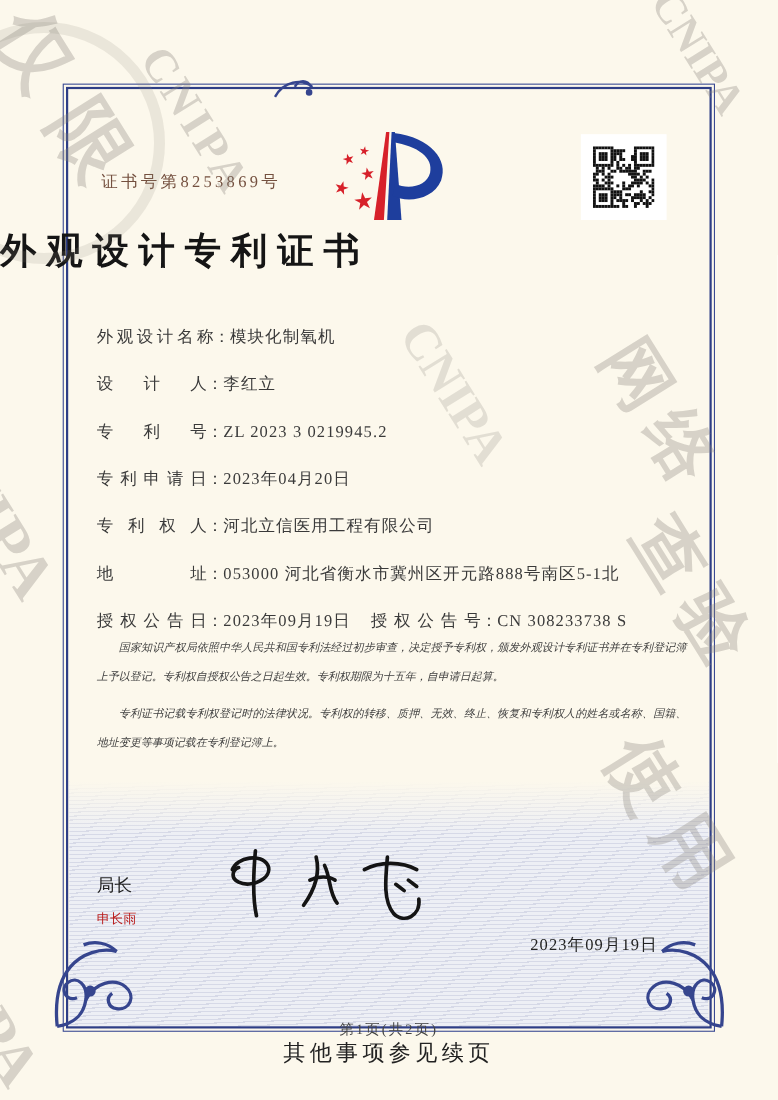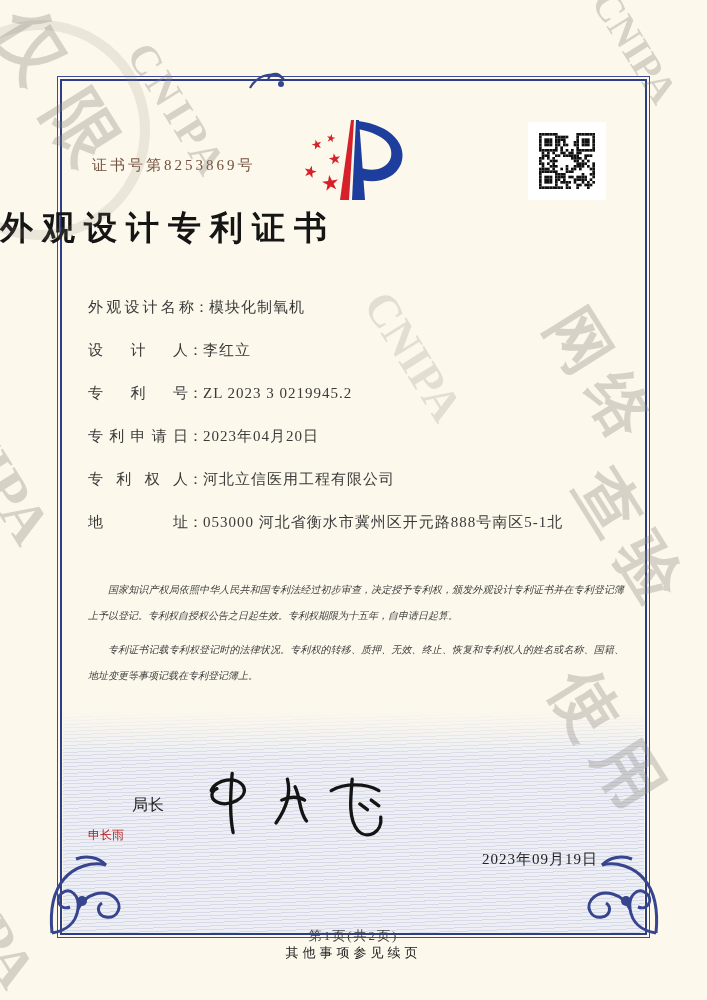--- a/index.html
+++ b/index.html
@@ -29,28 +29,28 @@
   .flabel{display:inline-block;width:100px;text-align:justify;text-align-last:justify;
           vertical-align:top;}
   .flabel.w6{width:106px;}
   .fvalue{letter-spacing:1px;}
   .g2{position:absolute;left:249px;top:0;}
   
   .bodytext{position:absolute;left:88px;top:577px;width:536px;font-size:10px;line-height:26px;
             text-align:justify;color:#3f3f3f;font-style:italic;z-index:3;}
   .bodytext p{margin:0 0 8px;text-indent:2em;}
   
-  .sig-title{position:absolute;left:88px;top:795px;font-size:16px;color:#222;z-index:3;margin-left:44px;}
+  .sig-title{position:absolute;left:88px;top:795px;font-size:16px;color:#222;z-index:3;}
   .sig-name{position:absolute;left:88px;top:827px;font-size:12px;color:#b91c1c;z-index:3;}
   .sig-svg{position:absolute;left:196px;top:760px;z-index:3;}
   .issue-date{position:absolute;left:482px;top:850px;font-size:15px;letter-spacing:1px;
               color:#222;z-index:3;}
   .pageinfo{position:absolute;left:0;right:0;top:906px;text-align:center;font-size:13px;
             color:#444;letter-spacing:2px;z-index:3;margin-top:21px;}
-  .footnote{position:absolute;left:0;right:0;top:944px;text-align:center;font-size:13px;
+  .footnote{position:absolute;left:0;right:0;top:944px;text-align:center;font-size:20px;
             letter-spacing:4px;color:#222;z-index:3;}
   
   .fl{position:absolute;z-index:3;}
   
   .wm{position:absolute;color:#8a857d;opacity:.32;font-weight:bold;transform-origin:0 0;
       pointer-events:none;white-space:nowrap;z-index:5;font-family:"Liberation Serif",serif;}
   .wm-circle{position:absolute;left:-70px;top:20px;width:200px;height:200px;border-radius:50%;
       border:10px solid rgba(140,135,125,.16);z-index:5;pointer-events:none;}
 </style>
 </head>
@@ -337,20 +337,26 @@
     </div>
     <div class="frow">
       <span class="flabel">专利申请日</span><span>：</span><span class="fvalue">2023年04月20日</span>
     </div>
     <div class="frow">
       <span class="flabel">专利权人</span><span>：</span><span class="fvalue">河北立信医用工程有限公司</span>
     </div>
     <div class="frow">
       <span class="flabel">地址</span><span>：</span><span class="fvalue">053000 河北省衡水市冀州区开元路888号南区5-1北</span>
     </div>
+    <div class="frow grant">
+      <span class="flabel">授权公告日</span><span>：</span><span class="fvalue">2023年09月19日</span>
+      <span class="g2">
+        <span class="flabel">授权公告号</span><span>：</span><span class="fvalue">CN 308233738 S</span>
+      </span>
+    </div>
   </div>
 
   <div class="bodytext">
     <p>国家知识产权局依照中华人民共和国专利法经过初步审查，决定授予专利权，颁发外观设计专利证书并在专利登记簿上予以登记。专利权自授权公告之日起生效。专利权期限为十五年，自申请日起算。</p>
     <p>专利证书记载专利权登记时的法律状况。专利权的转移、质押、无效、终止、恢复和专利权人的姓名或名称、国籍、地址变更等事项记载在专利登记簿上。</p>
   </div>
 
   <div class="sig-title">局长</div>
   <div class="sig-name">申长雨</div>
   <svg class="sig-svg" width="200" height="85" viewBox="0 0 210 85">

